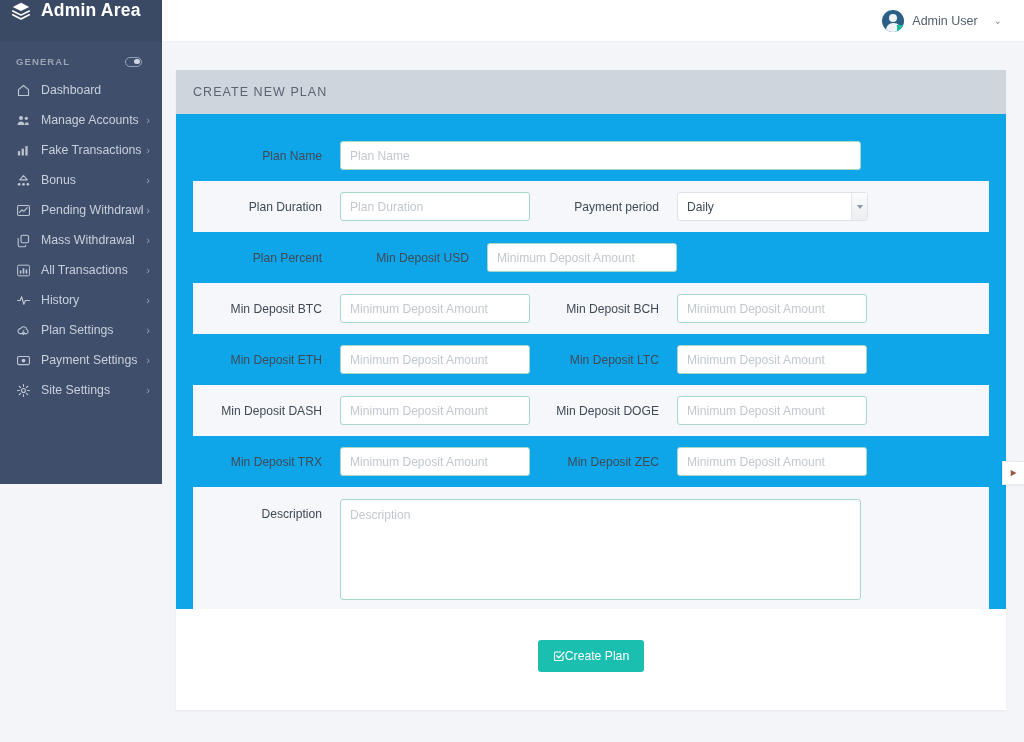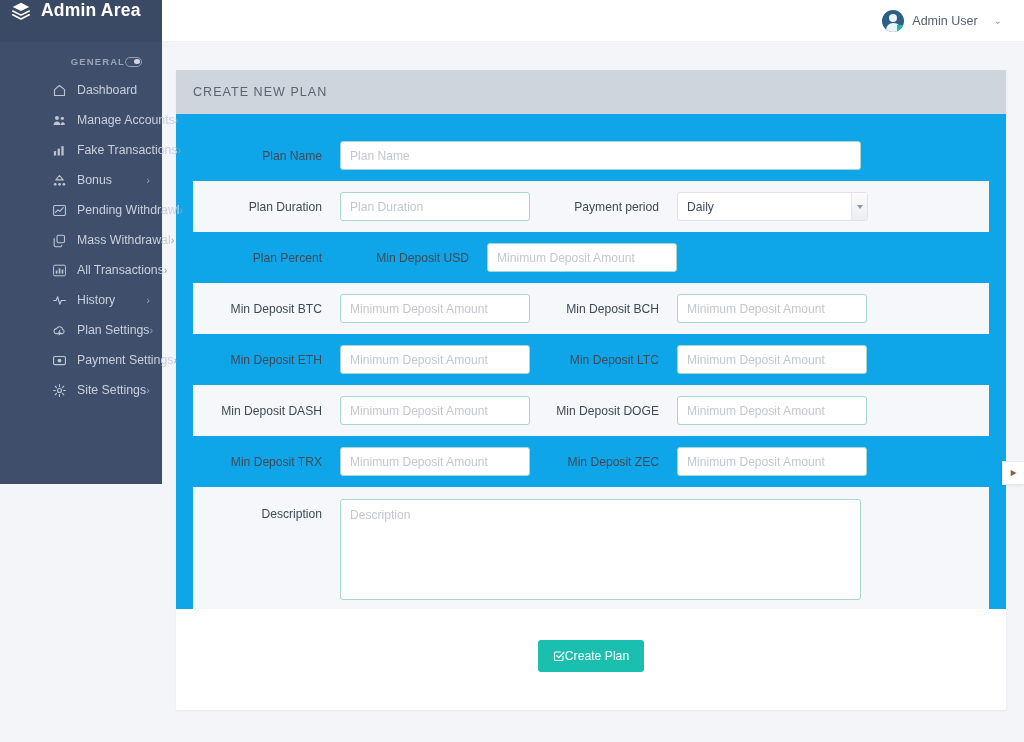--- a/index.html
+++ b/index.html
@@ -26,38 +26,38 @@
     display: flex; align-items: flex-start;
     padding: 0 10px;
     background: #3b4a64;
     color: #ffffff;
   }
   .brand-icon { width: 22px; height: 22px; display:block; margin-right: 9px; flex: 0 0 auto; }
   .brand-text {
     font-size: 17.5px; font-weight: bold; letter-spacing: .2px; color:#ffffff;
   }
   .nav-section {
-    display: flex; align-items: center; justify-content: flex-end;
+    display: flex; align-items: center; justify-content: space-between;
     padding: 14px 20px 8px 16px;
   }
   .nav-section-label {
     font-size: 9.5px; letter-spacing: 1.1px; color: #9aa4b5; font-weight: 600;
   }
   .toggle-pill {
     width: 17px; height: 10px; border-radius: 6px;
     border: 1.3px solid #93a0b4; position: relative; flex: 0 0 auto;
   }
   .toggle-pill::after {
     content:""; position:absolute; right:1.5px; top:1.2px;
     width: 5.2px; height: 5.2px; border-radius:50%; background:#cfd6e1;
   }
   .nav-item {
     display: flex; align-items: center;
     height: 30px; padding: 0 12px 0 16px;
-    font-size: 12.3px; color: #c9cfdb; cursor: pointer; margin-left: 36px;
+    font-size: 12.3px; color: #c9cfdb; cursor: pointer;
   }
   .nav-ico { width: 15px; height: 15px; flex:0 0 auto; margin-right: 10px; display:block; opacity:.92; }
   .nav-label { flex: 1 1 auto; white-space: nowrap; }
   .nav-caret { font-size: 11px; color: #98a2b3; line-height:1; }
 
   
   .topbar {
     position: absolute; left: 162px; top: 0; right: 0; height: 42px;
     background: #ffffff; border-bottom: 1px solid #eef0f4;
     display:flex; align-items:center; justify-content:flex-end;

